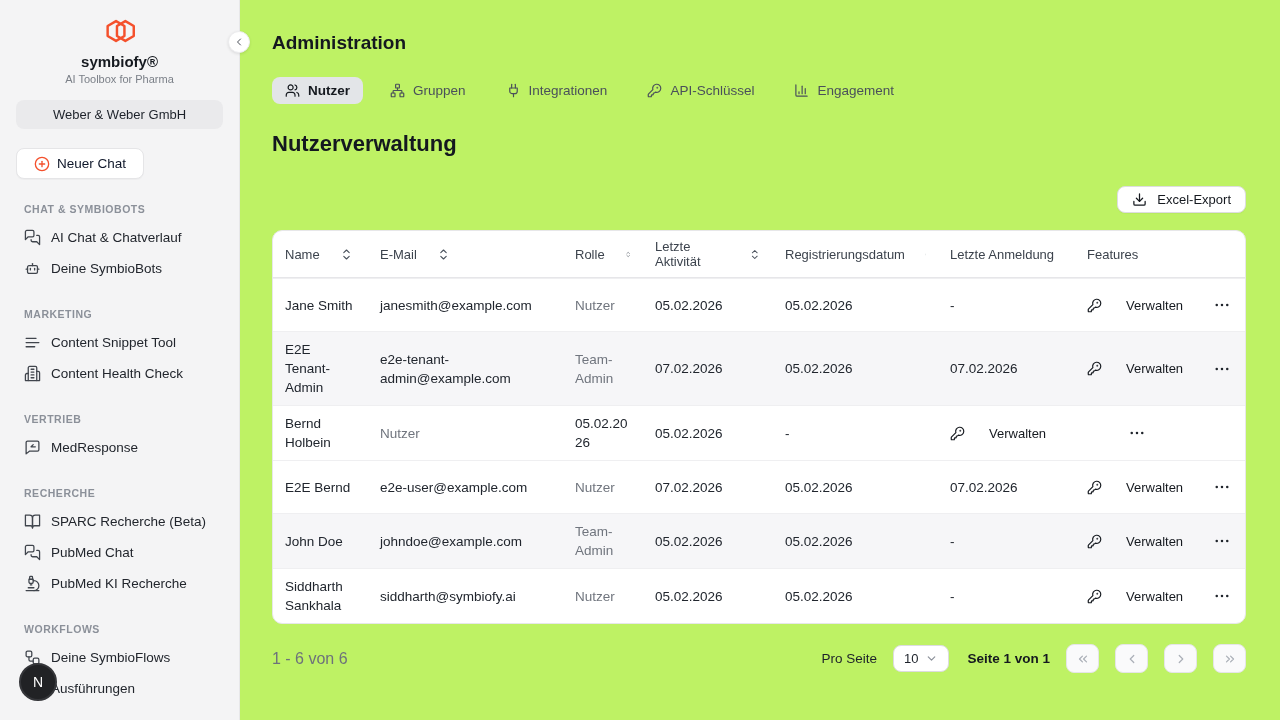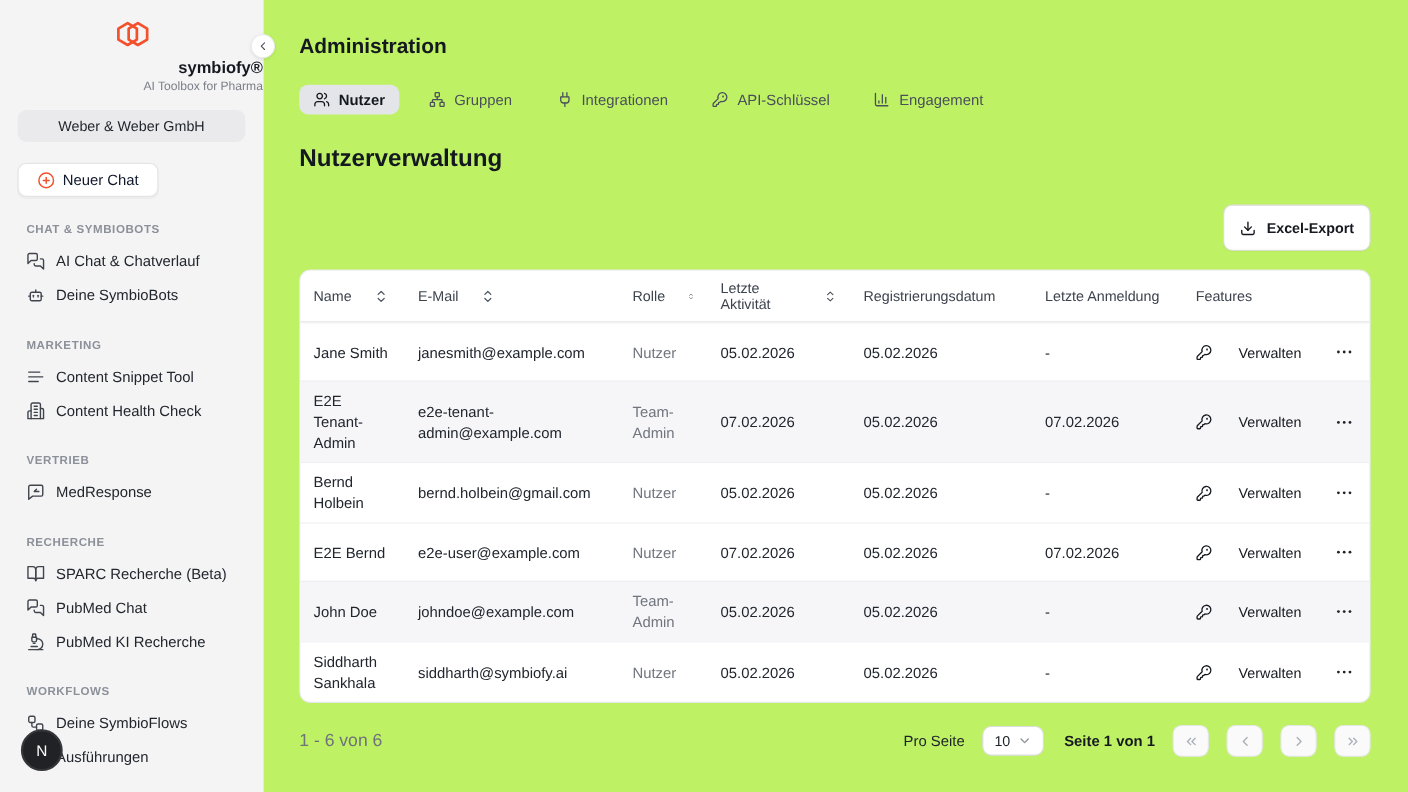--- a/index.html
+++ b/index.html
@@ -10,21 +10,21 @@
     -webkit-font-smoothing:antialiased;
   }
   svg { display:block; }
   .ic { stroke:currentColor; fill:none; stroke-width:2; stroke-linecap:round; stroke-linejoin:round; }
 
   
   .sidebar {
     position:relative; width:240px; height:720px; flex:0 0 240px;
     background:#f4f4f5; border-right:1px solid #e7e7e9; padding-top:17px;
   }
-  .brand { text-align:right; }
+  .brand { text-align:center; }
   .brand-logo { margin:0 auto; width:40px; height:28px; color:#f4502c; }
   .brand-name { margin-top:8px; font-size:15px; font-weight:700; color:#15191f; }
   .brand-tagline { margin-top:3px; font-size:11px; color:#7a7f87; }
   .company-btn {
     margin:15px 16px 0; height:29px; background:#eaeaec; border-radius:8px;
     display:flex; align-items:center; justify-content:center;
     font-size:13px; color:#1d222a; cursor:pointer;
   }
   .newchat-btn {
     margin:19px 16px 0; height:31px; background:#ffffff; border:1px solid #e5e5e7;
@@ -64,23 +64,23 @@
   .tab {
     display:flex; align-items:center; gap:8px; padding:6px 13px; border-radius:8px;
     font-size:13.5px; color:#4a505a; font-weight:500; cursor:pointer;
   }
   .tab .tic { width:15px; height:15px; stroke-width:1.9; }
   .tab.active { background:#e3e5e8; color:#15191f; font-weight:600; }
   .section-heading { margin-top:27px; font-size:22px; font-weight:700; color:#14181f; }
 
   .toolbar { display:flex; justify-content:flex-end; margin-top:29px; }
   .export-btn {
-    display:flex; align-items:center; gap:10px; height:42px; padding:0 14px;
+    display:flex; align-items:center; gap:10px; height:27px; padding:0 14px;
     background:#fff; border:1px solid #dddde0; border-radius:8px;
-    font-size:13px; font-weight:700; color:#15191f; cursor:pointer;
+    font-size:13px; font-weight:400; color:#15191f; cursor:pointer;
     box-shadow:0 1px 1px rgba(0,0,0,.03);
   }
   .export-btn .dic { width:15px; height:15px; }
 
   
   .table-card {
     margin-top:17px; background:#fff; border:1px solid #e7e7e9; border-radius:10px;
     overflow:hidden;
   }
   .tr { display:grid; grid-template-columns:95px 195px 80px 130px 165px 137px 1fr 46px; }
@@ -533,23 +533,20 @@
               <use href="#i-dots"></use>
             </svg>
         </button>
       </div>
     </div>
 
     <div class="tr row">
       <div class="td">
           <span>Bernd Holbein</span>
         </div>
-      <div class="td">
-          <span>bernd.holbein@gmail.com</span>
-        </div>
       <div class="td role">
           <span>Nutzer</span>
         </div>
       <div class="td">
           <span>05.02.2026</span>
         </div>
       <div class="td">
           <span>05.02.2026</span>
         </div>
       <div class="td">

